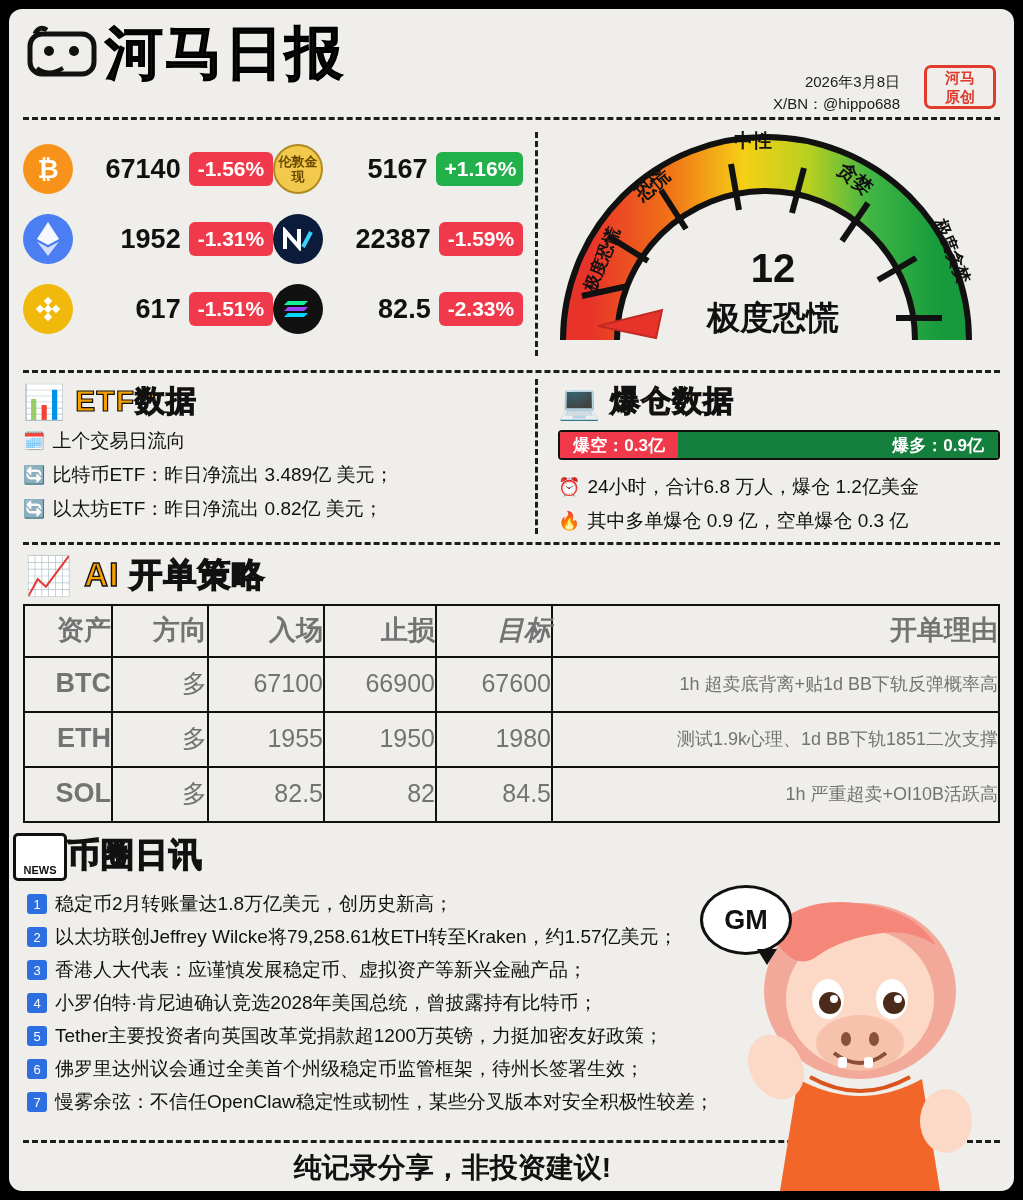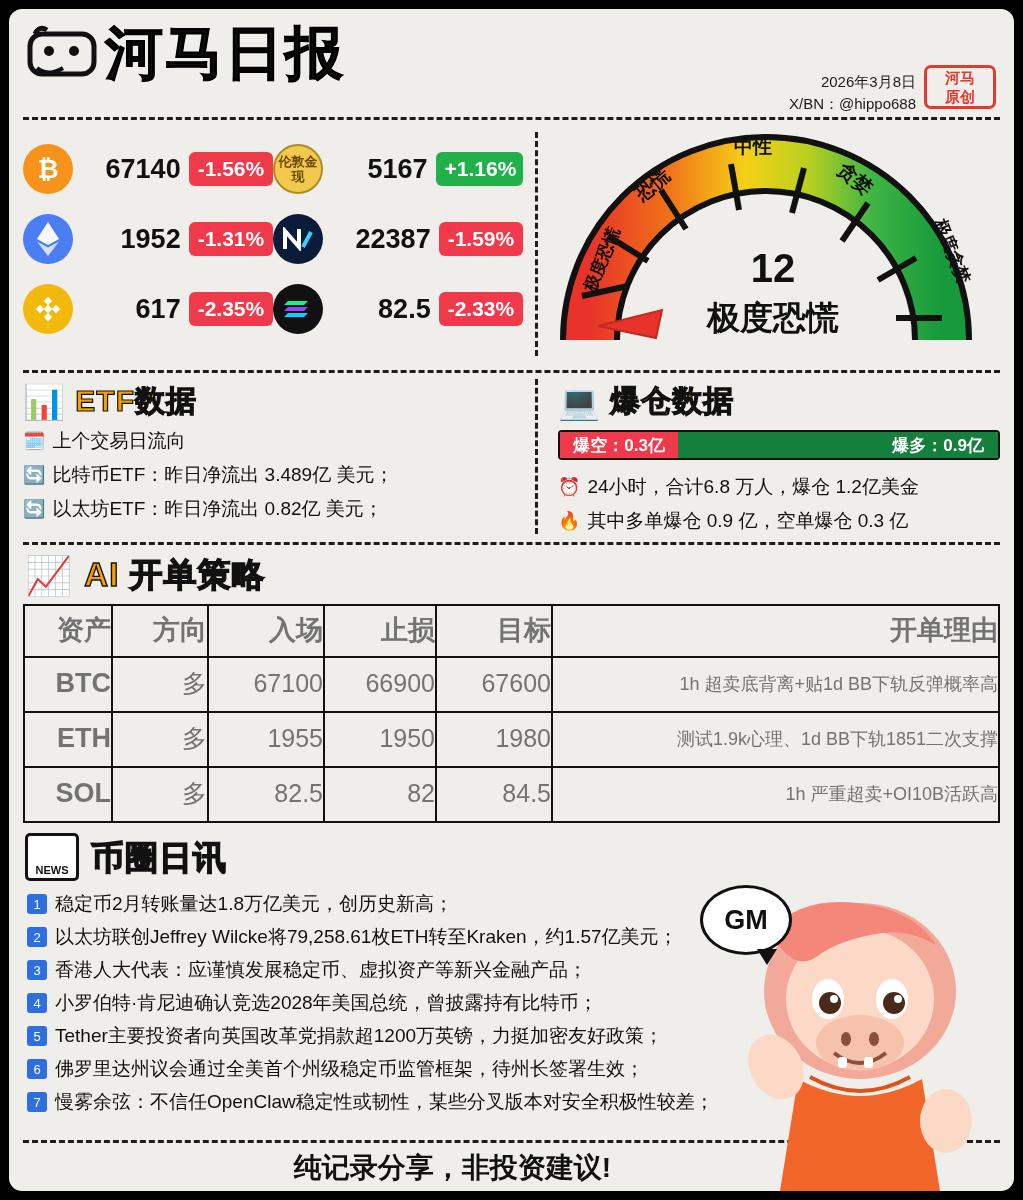--- a/index.html
+++ b/index.html
@@ -38,21 +38,21 @@
     color: #111;
     line-height: 68px;
     margin-left: 6px;
     -webkit-text-stroke: 1px #000;
   }
   .header-right {
     margin-left: auto;
     text-align: right;
     display: flex;
     align-items: flex-start;
-    gap: 8px;
+    gap: 24px;
     padding-top: 52px;
   }
   .header-dates { font-size: 15px; color: #1a1a1a; line-height: 22px; }
   .stamp {
     width: 72px; height: 44px;
     border: 3px solid #e23b2e;
     border-radius: 7px;
     color: #e23b2e;
     font-size: 15px;
     font-weight: 700;
@@ -221,26 +221,26 @@
   table.strategy td {
     font-size: 25px;
     padding: 9px 0 11px 0;
   }
   table.strategy td.asset { font-weight: 800; font-size: 27px; }
   table.strategy td.reason { font-size: 18px; font-weight: 400; }
   .col-asset { width: 88px; }
   .col-dir { width: 96px; }
   .col-in { width: 116px; }
   .col-sl { width: 112px; }
-  .col-tp { width: 116px; }
+  .col-tp { width: 116px; font-style: italic; }
 
   
   .news-head {
-    display: flex; align-items: flex-end; gap: 12px;
-    padding: 10px 16px 0 16px;
+    display: flex; align-items: flex-start; 
+    padding: 10px 16px 0 4px;
   }
   .news-ico {
     width: 54px; height: 48px;
     border: 3px solid #111;
     border-radius: 5px;
     background: #fff;
     display: flex; align-items: flex-end; justify-content: center;
     font-size: 11px; font-weight: 700; color: #111;
     padding-bottom: 2px;
     position: relative;
@@ -385,21 +385,21 @@
                 <g fill="#fff">
                   <rect x="10" y="2" width="6" height="6" transform="rotate(45 13 5)"></rect>
                   <rect x="10" y="18" width="6" height="6" transform="rotate(45 13 21)"></rect>
                   <rect x="2" y="10" width="6" height="6" transform="rotate(45 5 13)"></rect>
                   <rect x="18" y="10" width="6" height="6" transform="rotate(45 21 13)"></rect>
                   <rect x="10" y="10" width="6" height="6" transform="rotate(45 13 13)"></rect>
                 </g>
               </svg>
           </div>
           <div class="coin-price">617</div>
-          <div class="chg down">-2.35%</div>
+          <div class="chg down">-1.51%</div>
         </div>
         <div class="coin-cell">
           <div class="coin-ico" style="background:#111;">
             <svg width="28" height="22" viewBox="0 0 28 22">
                 <g fill="#14f195">
                   <path d="M4 3 h20 l-4 4 h-20 z"></path>
                   <path d="M4 9 h20 l-4 4 h-20 z" fill="#9945ff"></path>
                   <path d="M4 15 h20 l-4 4 h-20 z" fill="#00d4ff"></path>
                 </g>
               </svg>
@@ -435,21 +435,21 @@
             <line x1="185" y1="36" x2="193" y2="82"></line>
             <line x1="258" y1="40" x2="246" y2="85"></line>
             <line x1="322" y1="75" x2="296" y2="113"></line>
             <line x1="370" y1="130" x2="332" y2="152"></line>
             <line x1="396" y1="190" x2="350" y2="190"></line>
           </g>
           <polygon points="52,198 116,182 110,210" fill="#e8332a" stroke="#c02a22" stroke-width="2"></polygon>
         </svg>
         <div class="gauge-label" style="left:22px;top:120px;transform:rotate(-68deg);font-size:17px;">极度恐慌</div>
         <div class="gauge-label" style="left:88px;top:44px;transform:rotate(-40deg);">恐慌</div>
-        <div class="gauge-label" style="left:188px;top:6px;">中性</div>
+        <div class="gauge-label" style="left:188px;top:0;">中性</div>
         <div class="gauge-label" style="left:290px;top:38px;transform:rotate(40deg);">贪婪</div>
         <div class="gauge-label" style="left:372px;top:112px;transform:rotate(68deg);font-size:17px;">极度贪婪</div>
         <div class="gauge-value">12</div>
         <div class="gauge-text">极度恐慌</div>
       </div>
     </div>
   </div>
   <hr class="hr-dash">
 
   <div class="panels">

